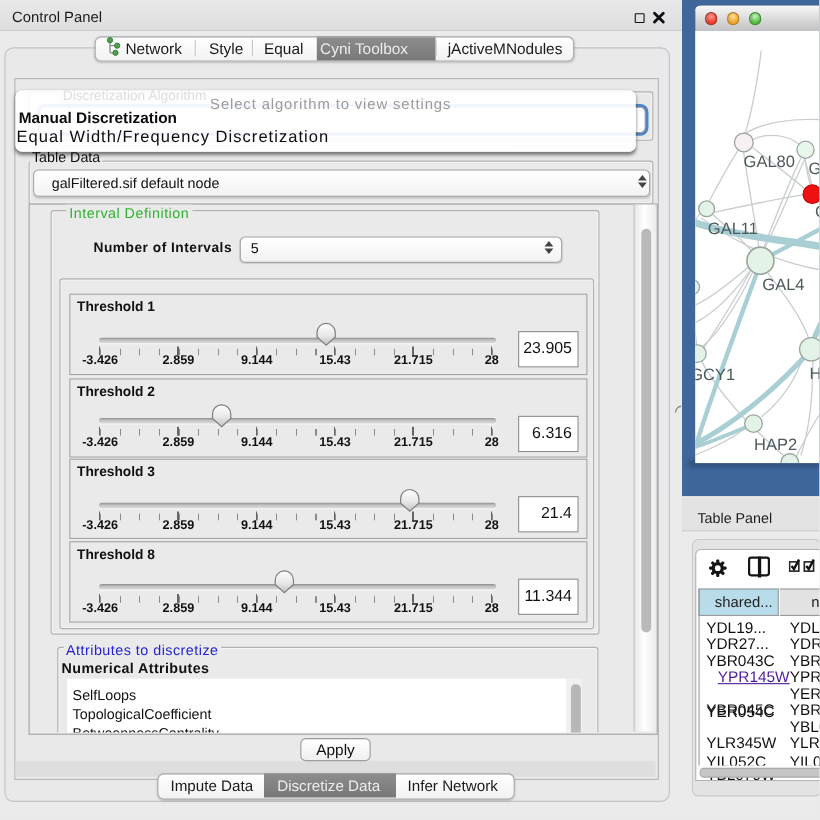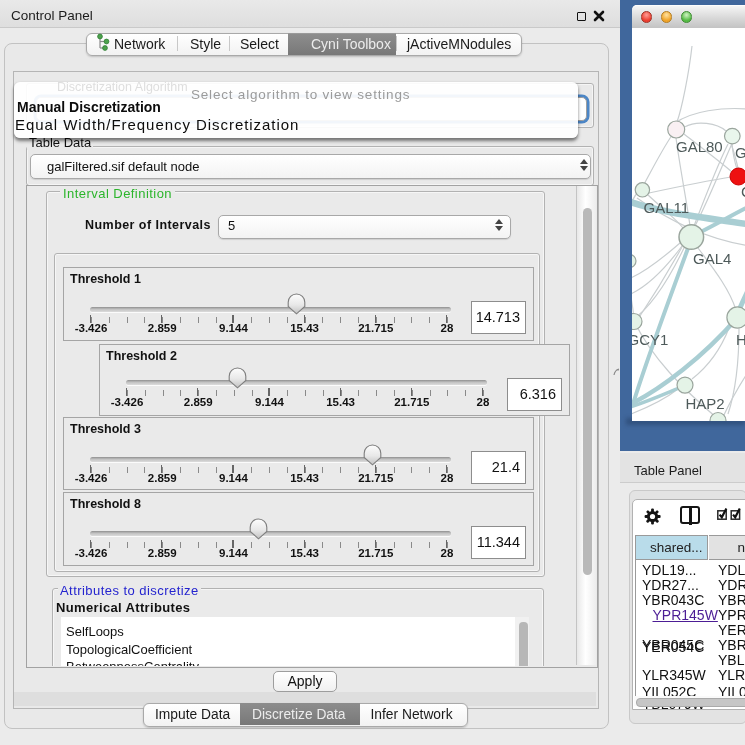--- a/index.html
+++ b/index.html
@@ -67,23 +67,23 @@
       <svg class="a" style="left:223.3px;top:25.3px;" width="19" height="22" viewBox="0 0 19 22">
         <defs>
           <linearGradient id="thg267" x1="0" y1="0" x2="0" y2="1">
             <stop offset="0" stop-color="#fdfdfd"></stop>
             <stop offset=".55" stop-color="#e8e8e8"></stop>
             <stop offset="1" stop-color="#c2c2c2"></stop>
           </linearGradient>
         </defs>
         <path d="M1.2 9.3 a8.3 8.3 0 0 1 16.6 0 v4.1 L9.5 20.8 L1.2 13.4 Z" fill="url(#thg267)" stroke="#7e7e7e" stroke-width="1.1"></path>
       </svg>
-      <div class="vbox">14.713</div>
-    </div>
-<div class="tpanel" style="left:63px;top:344px;width:468.5px;height:70px;margin-left:36px;">
+      <div class="vbox">23.905</div>
+    </div>
+<div class="tpanel" style="left:63px;top:344px;width:468.5px;height:70px;">
       <div class="ttitle">Threshold 2</div>
       <div class="track" style="top:34.80000000000001px;"></div>
       <div class="a" style="left:26.6px;top:45.30000000000001px;width:358px;height:6px;background:repeating-linear-gradient(90deg,#8a8a8a 0 1px,transparent 1px 17.8px);"></div>
       <div class="a" style="left:26.4px;top:43.30000000000001px;width:358px;height:8px;background:repeating-linear-gradient(90deg,#666 0 1.3px,transparent 1.3px 71.2px);"></div>
       <div class="ticklbl" style="left:-3.0px;top:50.5px;">-3.426</div>
       <div class="ticklbl" style="left:68.2px;top:50.5px;">2.859</div>
       <div class="ticklbl" style="left:139.4px;top:50.5px;">9.144</div>
       <div class="ticklbl" style="left:210.6px;top:50.5px;">15.43</div>
       <div class="ticklbl" style="left:281.8px;top:50.5px;">21.715</div>
       <div class="ticklbl" style="left:353.0px;top:50.5px;">28</div>
@@ -169,22 +169,22 @@
         <path d="M5 15 H9.5"></path>
       </g>
       <g fill="#4da24d" stroke="#2e7d32" stroke-width="0.8">
         <circle cx="5" cy="3.5" r="2.4"></circle>
         <circle cx="11.5" cy="8.5" r="2.4"></circle>
         <circle cx="10" cy="15" r="2.4"></circle>
       </g>
     </svg>
 <div class="lbl" style="left:114px;top:36px;font-size:14px;color:#1a1a1a;">Network</div>
 <div class="lbl" style="left:190px;top:36px;font-size:14px;color:#1a1a1a;">Style</div>
-<div class="lbl" style="left:240px;top:36px;font-size:14px;color:#1a1a1a;">Select</div>
-<div class="lbl" style="left:311px;top:36px;font-size:14px;color:#ececec;">Cyni Toolbox</div>
+<div class="lbl" style="left:240px;top:36px;font-size:14px;color:#1a1a1a;">Equal</div>
+<div class="lbl" style="left:291px;top:36px;font-size:14px;color:#ececec;">Cyni Toolbox</div>
 <div class="lbl" style="left:407px;top:36px;font-size:14px;color:#1a1a1a;">jActiveMNodules</div>
 <div class="a" style="left:143px;top:703px;width:323px;height:22px;background:linear-gradient(180deg,#ffffff,#f2f2f2);border:1px solid #a9a9a9;border-radius:6px;box-shadow:0 1px 2px rgba(0,0,0,.18);"></div>
 <div class="a" style="left:240px;top:703px;width:120px;height:22px;background:linear-gradient(180deg,#8d8d8d,#787878);"></div>
 <div class="lbl" style="left:155px;top:707px;font-size:13.8px;color:#1a1a1a;">Impute Data</div>
 <div class="lbl" style="left:252px;top:707px;font-size:13.8px;color:#ececec;">Discretize Data</div>
 <div class="lbl" style="left:370.5px;top:707px;font-size:13.8px;color:#1a1a1a;">Infer Network</div>
 <div class="a" style="left:14px;top:82px;width:564px;height:55.5px;background:rgba(255,255,255,0.93);border-radius:6px;box-shadow:0 2.5px 3.5px rgba(0,0,0,0.5);"></div>
 <div class="lbl" style="left:57px;top:80px;font-size:12.5px;color:#dedede;">Discretization Algorithm</div>
 <div class="lbl" style="left:191px;top:87px;font-size:13.5px;letter-spacing:0.8px;color:#9b9b9b;">Select algorithm to view settings</div>
 <div class="lbl" style="left:17px;top:99px;font-size:14px;font-weight:bold;color:#0c0c0c;">Manual Discretization</div>

